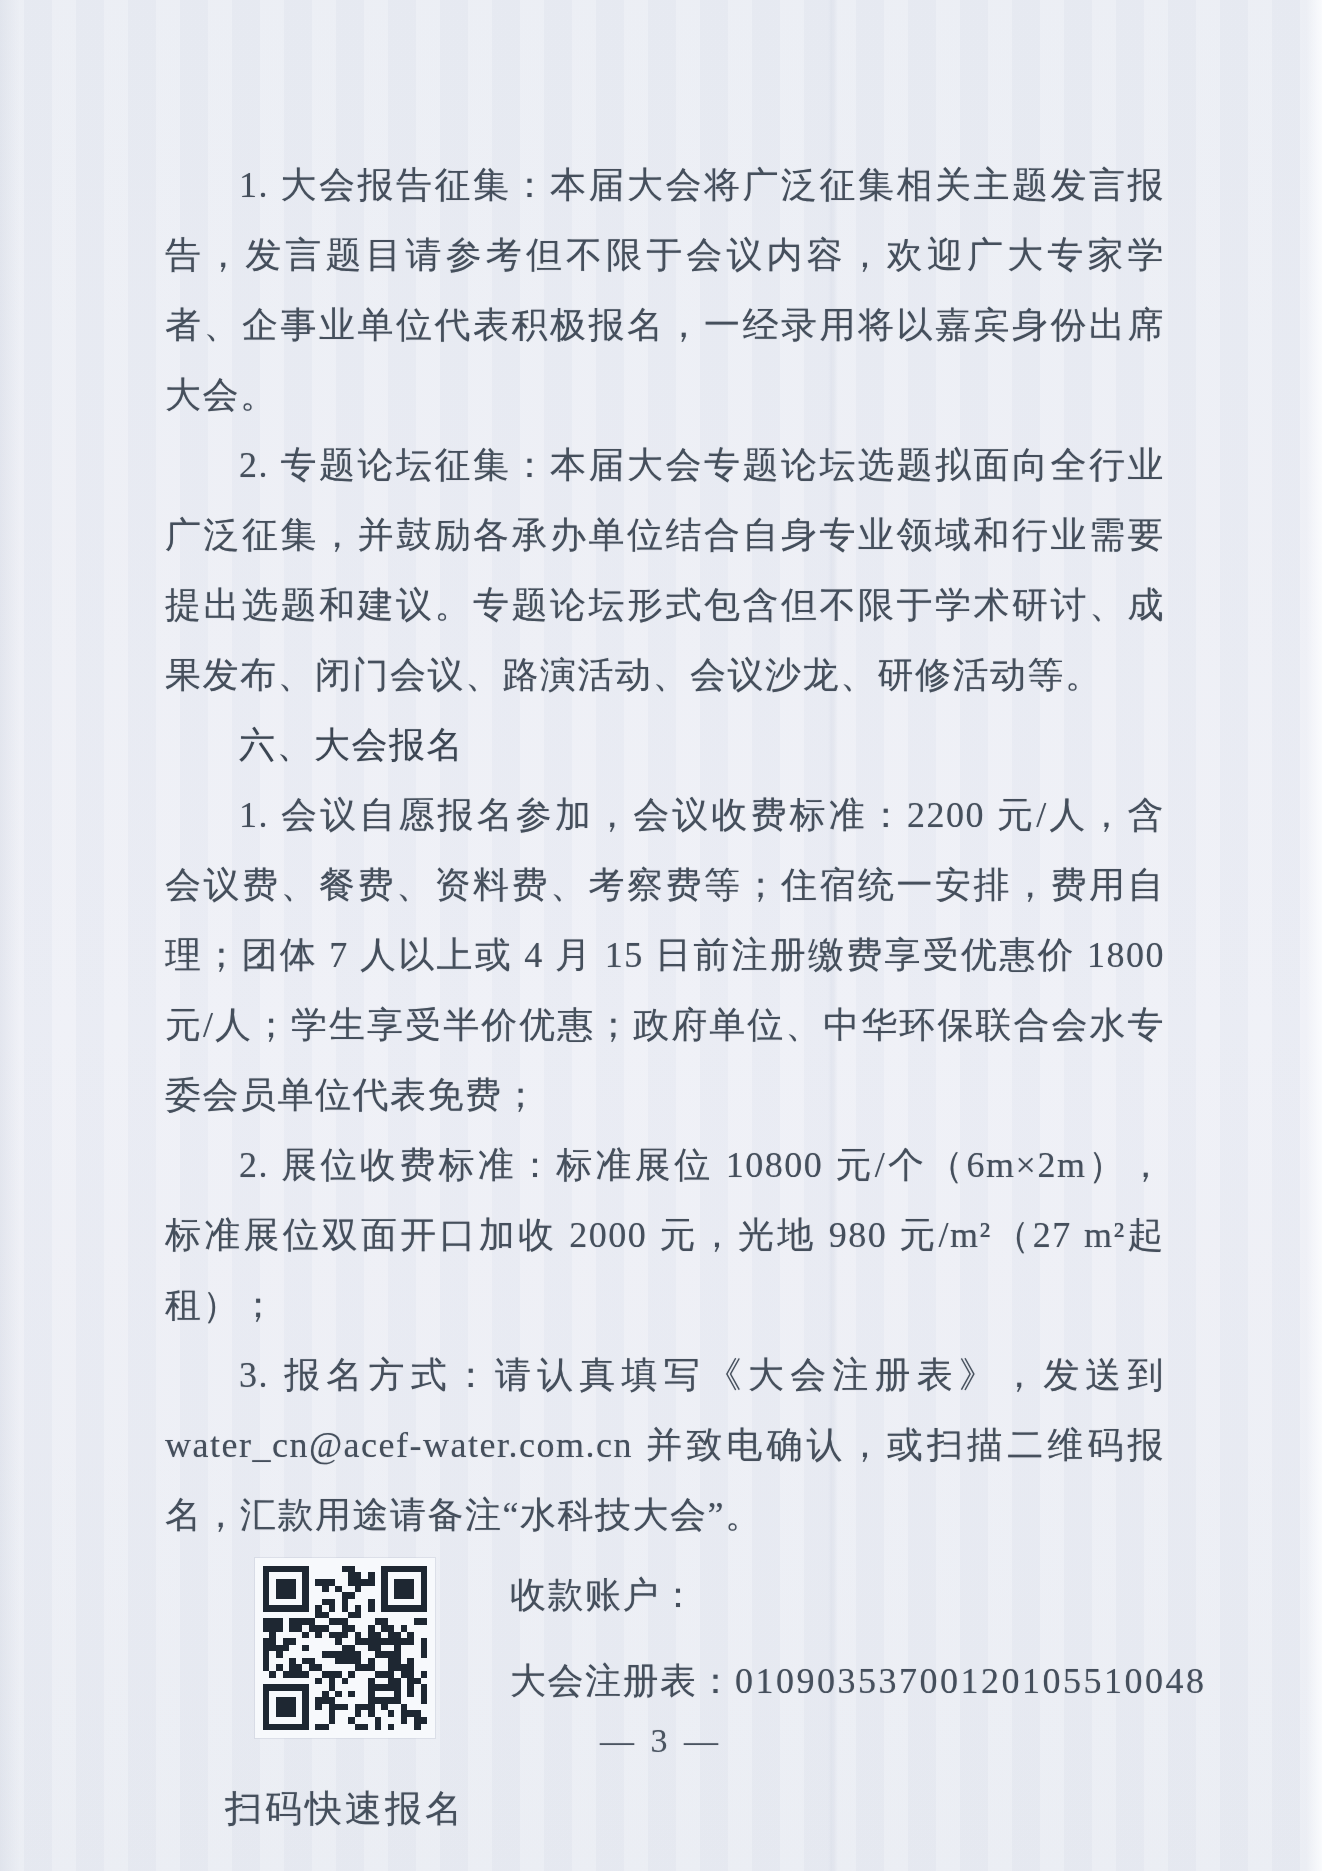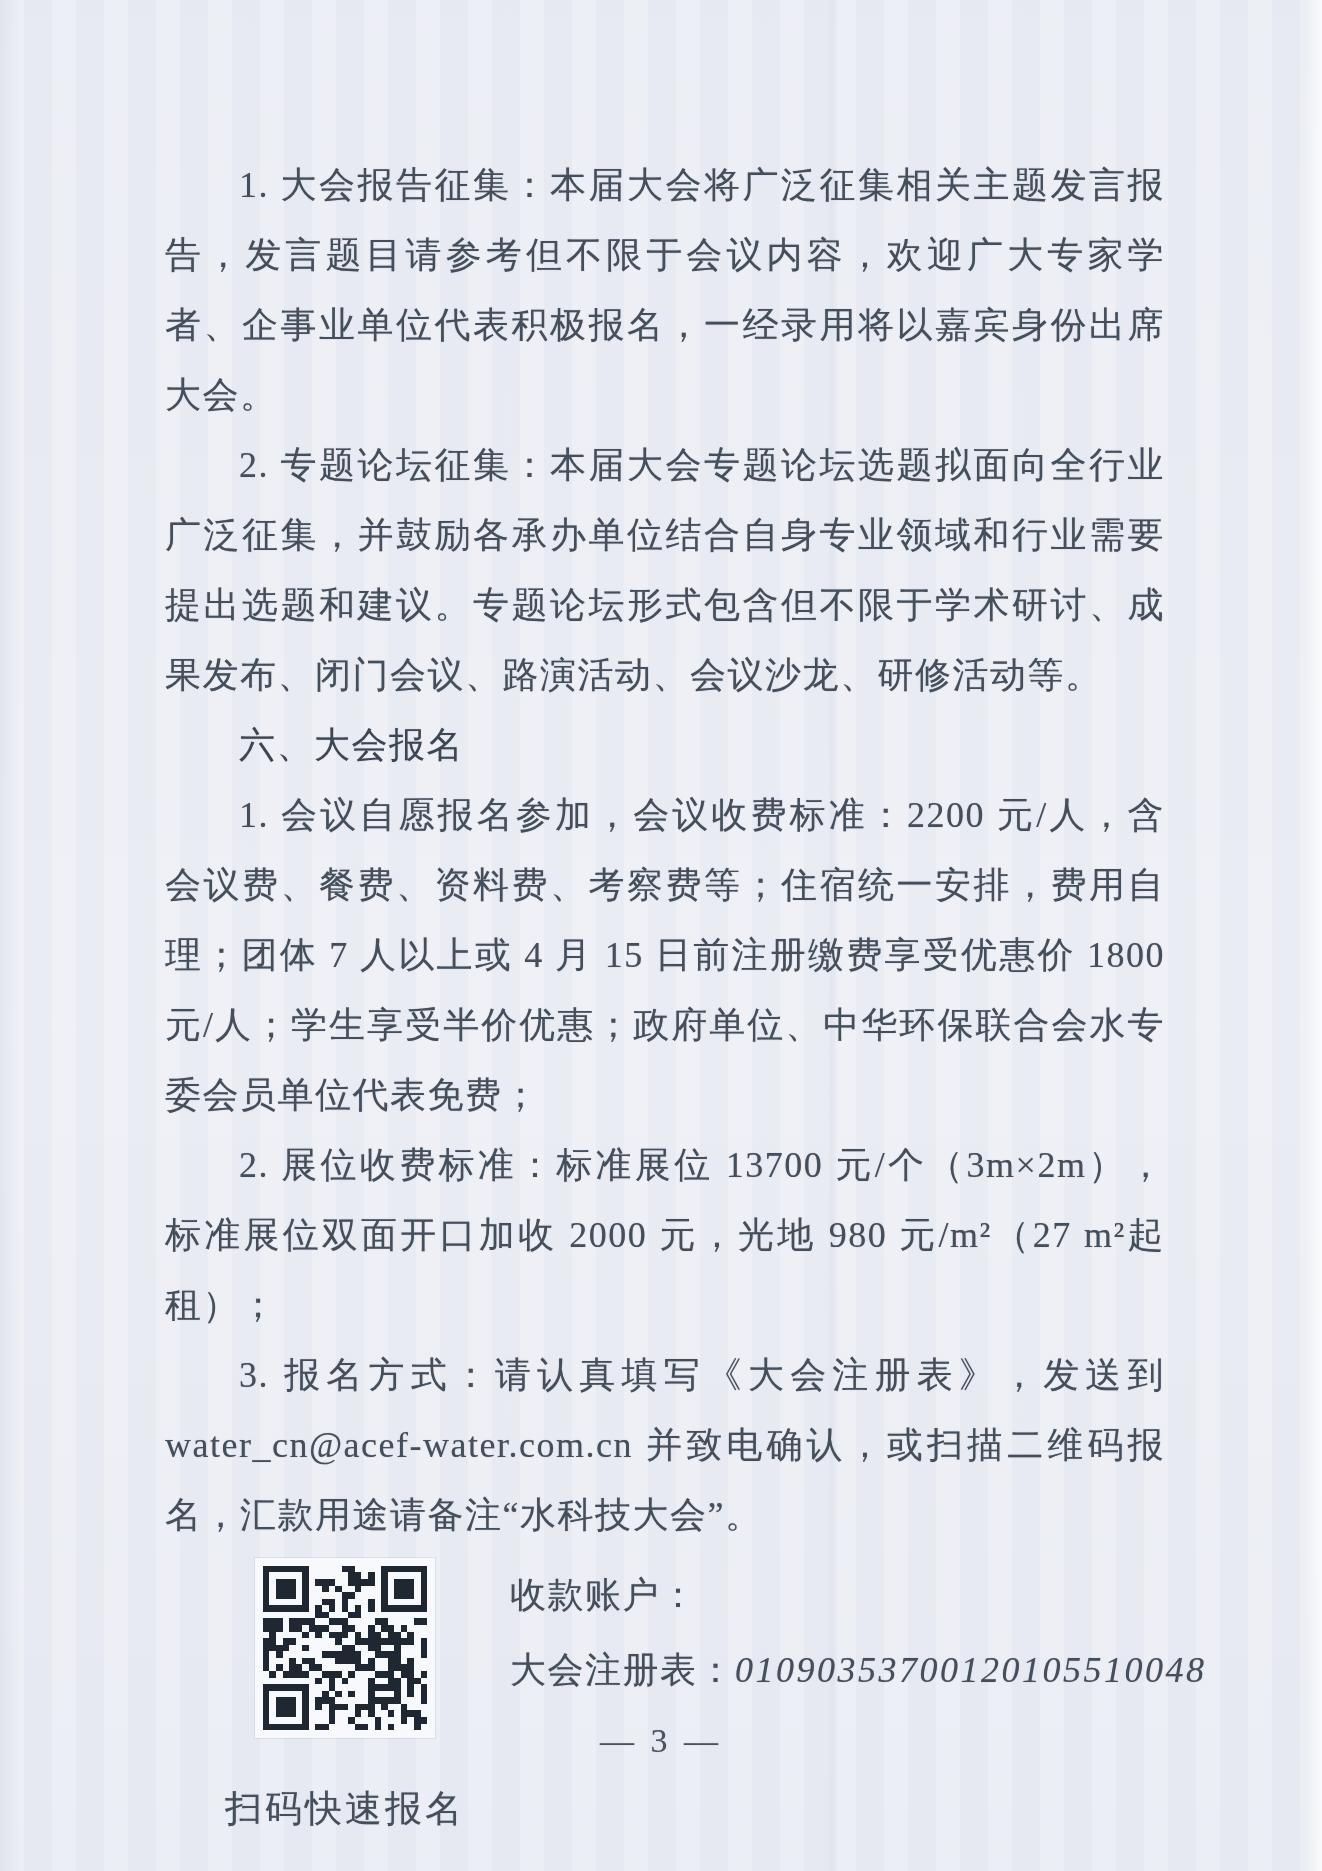--- a/index.html
+++ b/index.html
@@ -47,45 +47,45 @@
   .qr-caption {
     margin: 46px 0 0 -30px;
     font-size: 37px;
     letter-spacing: 3px;
     white-space: nowrap;
     text-shadow: 0 0 1px rgba(69,79,92,0.45);
   }
   .account-col {
     margin-left: 45px;
     padding-top: 16px;
-    display: flex; flex-direction: column; gap: 33px;
+    display: flex; flex-direction: column; gap: 44px;
     font-size: 36px; line-height: 42px;
     letter-spacing: 1.5px;
     text-shadow: 0 0 1px rgba(69,79,92,0.45);
     white-space: nowrap;
   }
-  .bank-number { letter-spacing: 2.5px; font-style: italic; }
+  .bank-number { letter-spacing: 2.5px; }
   .footer {
     position: absolute; top: 1722px; left: 0; right: 0;
     text-align: center;
     font-size: 34px; letter-spacing: 4px;
     color: #4a5461;
     text-shadow: 0 0 1px rgba(69,79,92,0.4);
   }
 </style>
 </head>
 <body>
 
 <div class="page">
   <div class="content">
     <p class="para">1. 大会报告征集：本届大会将广泛征集相关主题发言报告，发言题目请参考但不限于会议内容，欢迎广大专家学者、企事业单位代表积极报名，一经录用将以嘉宾身份出席大会。</p>
     <p class="para">2. 专题论坛征集：本届大会专题论坛选题拟面向全行业广泛征集，并鼓励各承办单位结合自身专业领域和行业需要提出选题和建议。专题论坛形式包含但不限于学术研讨、成果发布、闭门会议、路演活动、会议沙龙、研修活动等。</p>
     <p class="heading">六、大会报名</p>
     <p class="para">1. 会议自愿报名参加，会议收费标准：2200 元/人，含会议费、餐费、资料费、考察费等；住宿统一安排，费用自理；团体 7 人以上或 4 月 15 日前注册缴费享受优惠价 1800 元/人；学生享受半价优惠；政府单位、中华环保联合会水专委会员单位代表免费；</p>
-    <p class="para">2. 展位收费标准：标准展位 13700 元/个（3m×2m），标准展位双面开口加收 2000 元，光地 980 元/m²（27 m²起租）；</p>
+    <p class="para">2. 展位收费标准：标准展位 10800 元/个（6m×2m），标准展位双面开口加收 2000 元，光地 980 元/m²（27 m²起租）；</p>
     <p class="para">3. 报名方式：请认真填写《大会注册表》，发送到 water_cn@acef-water.com.cn 并致电确认，或扫描二维码报名，汇款用途请备注“水科技大会”。</p>
 
     <div class="payment-row">
       <div class="qr-col">
         <div class="qr-box">
           <svg viewBox="-1.2 -1.2 27.4 27.4" xmlns="http://www.w3.org/2000/svg">
               <rect x="12" y="0" width="1" height="1"></rect>
               <rect x="13" y="0" width="1" height="1"></rect>
               <rect x="13" y="1" width="1" height="1"></rect>
               <rect x="14" y="1" width="1" height="1"></rect>

